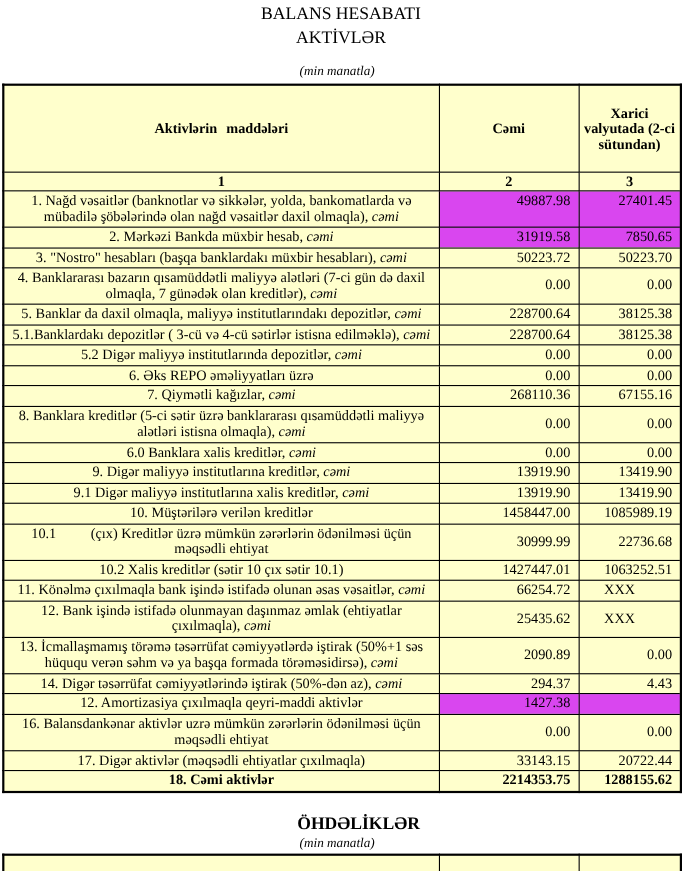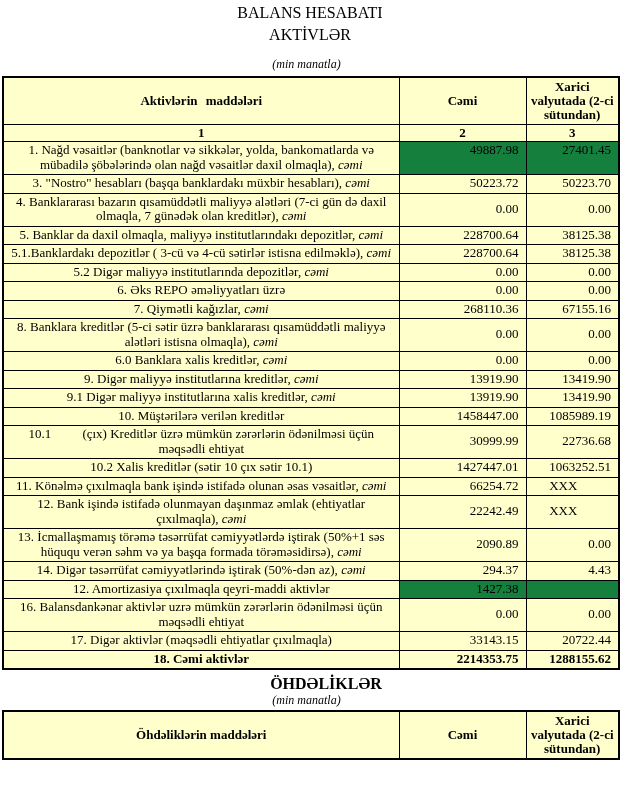--- a/index.html
+++ b/index.html
@@ -22,57 +22,57 @@
     text-align: center;
     font-style: italic;
     font-size: 12px;
     margin: 13px 7px 4px 0;
   }
   .section-title {
     text-align: center;
     font-weight: bold;
     font-size: 16px;
     line-height: 19px;
-    margin-top: 4px;
+    margin-top: 19px;
     padding-left: 32px;
   }
   .units-note.tight { margin: 0 7px 2px 0; }
   table.fin-table {
     border-collapse: collapse;
     table-layout: fixed;
     width: 616px;
     margin: 0 2px;
     border: 2px solid #000;
     font-size: 13px;
   }
   .fin-table th, .fin-table td {
     border: 1px solid #000;
     background: #FFFFCC;
     vertical-align: middle;
   }
   .fin-table th {
     font-weight: bold;
     text-align: center;
-    padding: 2px 3px;
+    padding: 18px 3px;
     line-height: 14px;
   }
   .fin-table th.items-head { word-spacing: 5px; }
   .fin-table tr.index-row th { padding: 0 3px 1px 3px; line-height: 15px; }
   .fin-table td.label-cell {
     text-align: center;
     padding: 1px 4px 2px 4px;
     line-height: 14.5px;
   }
   .fin-table td.num-cell {
     text-align: right;
     padding: 1px 7px 2px 3px;
     line-height: 14.5px;
   }
   .fin-table td.num-cell.center { text-align: center; padding-right: 21px; }
-  .fin-table td.white { background: #15803d; }
+  .fin-table td.white { background: #d946ef; }
   .fin-table td.vtop { vertical-align: top; }
   .fin-table tr.bold-row td { font-weight: bold; }
   .it { font-style: italic; }
   .bd { font-weight: normal; margin-left: 28px; }
 </style>
 </head>
 <body>
 
 <div>
 
@@ -99,20 +99,25 @@
         <th>3</th>
       </tr>
     </thead>
     <tbody id="assets-body">
         <tr>
           <td class="label-cell vtop"><span>1. Nağd vəsaitlər (banknotlar və sikkələr, yolda, bankomatlarda və mübadilə şöbələrində olan nağd vəsaitlər daxil olmaqla), </span><span class="it">cəmi</span></td>
           <td class="num-cell white vtop">49887.98</td>
           <td class="num-cell white vtop">27401.45</td>
         </tr>
         <tr>
+          <td class="label-cell"><span>2. Mərkəzi Bankda müxbir hesab, </span><span class="it">cəmi</span></td>
+          <td class="num-cell white">31919.58</td>
+          <td class="num-cell white">7850.65</td>
+        </tr>
+        <tr>
           <td class="label-cell"><span>3. "Nostro" hesabları (başqa banklardakı müxbir hesabları), </span><span class="it">cəmi</span></td>
           <td class="num-cell">50223.72</td>
           <td class="num-cell">50223.70</td>
         </tr>
         <tr>
           <td class="label-cell"><span>4. Banklararası bazarın qısamüddətli maliyyə alətləri (7-ci gün də daxil olmaqla, 7 günədək olan kreditlər), </span><span class="it">cəmi</span></td>
           <td class="num-cell">0.00</td>
           <td class="num-cell">0.00</td>
         </tr>
         <tr>
@@ -175,21 +180,21 @@
           <td class="num-cell">1427447.01</td>
           <td class="num-cell">1063252.51</td>
         </tr>
         <tr>
           <td class="label-cell"><span>11. Könəlmə çıxılmaqla bank işində istifadə olunan əsas vəsaitlər, </span><span class="it">cəmi</span></td>
           <td class="num-cell">66254.72</td>
           <td class="num-cell center">XXX</td>
         </tr>
         <tr>
           <td class="label-cell"><span>12. Bank işində istifadə olunmayan daşınmaz əmlak (ehtiyatlar çıxılmaqla), </span><span class="it">cəmi</span></td>
-          <td class="num-cell">22242.49</td>
+          <td class="num-cell">25435.62</td>
           <td class="num-cell center">XXX</td>
         </tr>
         <tr>
           <td class="label-cell"><span>13. İcmallaşmamış törəmə təsərrüfat cəmiyyətlərdə iştirak (50%+1 səs hüququ verən səhm və ya başqa formada törəməsidirsə), </span><span class="it">cəmi</span></td>
           <td class="num-cell">2090.89</td>
           <td class="num-cell">0.00</td>
         </tr>
         <tr>
           <td class="label-cell"><span>14. Digər təsərrüfat cəmiyyətlərində iştirak (50%-dən az), </span><span class="it">cəmi</span></td>
           <td class="num-cell">294.37</td>

